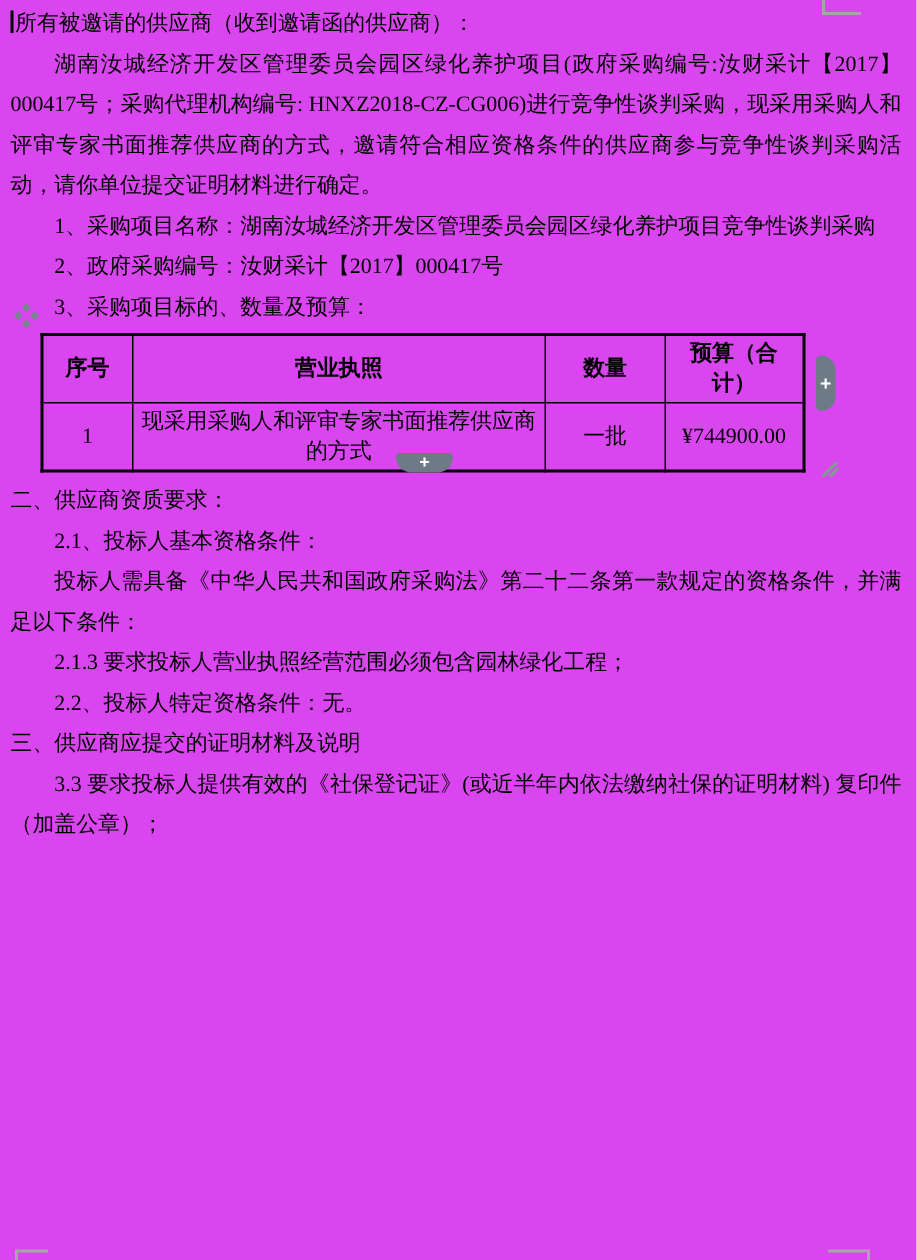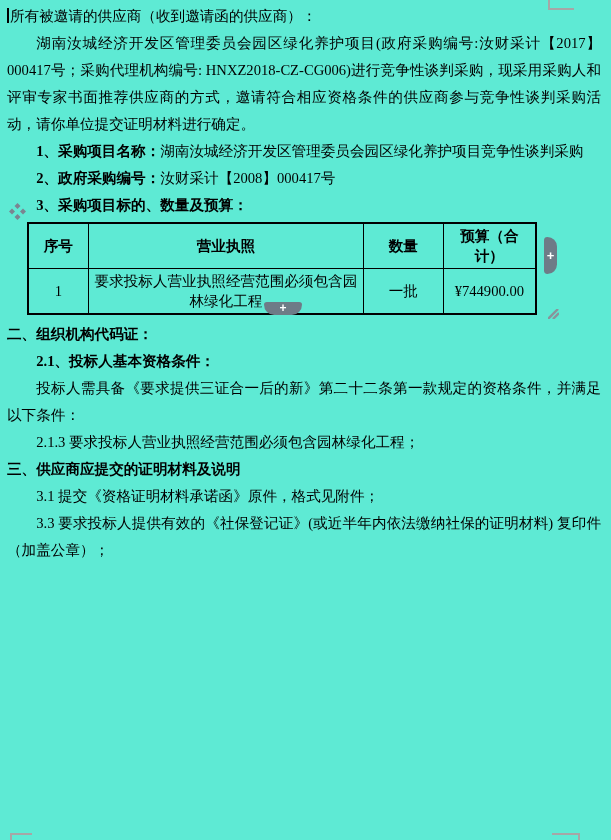--- a/index.html
+++ b/index.html
@@ -2,31 +2,31 @@
 <html><head>
 <meta charset="utf-8">
 <style>
   html,body{margin:0;padding:0;background:#fff;}
   body{width:611px;height:840px;overflow:hidden;}
   .page{
     position:relative;
     width:611px;height:840px;
     box-sizing:border-box;
     padding:3px 10px 0 7px;
-    background:#5eead4;
+    background:#d946ef;
     color:#000;
     font-family:"Liberation Serif","DejaVu Serif",serif;
     font-size:14.6px;
     line-height:27px;
     text-align:justify;
   }
   p{margin:0;padding:0;}
   .indent{text-indent:2em;}
   .indent4{text-indent:3.8em;}
-  .bold{font-weight:bold;}
+  .bold{font-weight:normal;}
   .cursor{
     display:inline-block;width:2px;height:15px;
     background:#000;vertical-align:-2px;margin-right:1px;
   }
   
   .table-wrap{position:relative;margin:3px 0 6px 20px;width:510px;}
   table.subject{
     border-collapse:collapse;table-layout:fixed;
     width:510px;border:2px solid #000;
     text-align:center;line-height:20px;
@@ -73,21 +73,21 @@
   <div class="mark mark-tr"></div>
   <div class="mark mark-bl"></div>
   <div class="mark mark-br"></div>
 
   <p><span class="cursor"></span><span>所有被邀请的供应商（收到邀请函的供应商）：</span></p>
 
   <p class="indent">湖南汝城经济开发区管理委员会园区绿化养护项目(政府采购编号:汝财采计【2017】000417号；采购代理机构编号: HNXZ2018-CZ-CG006)进行竞争性谈判采购，现采用采购人和评审专家书面推荐供应商的方式，邀请符合相应资格条件的供应商参与竞争性谈判采购活动，请你单位提交证明材料进行确定。</p>
 
   <p class="indent"><span class="bold">1、采购项目名称：</span><span>湖南汝城经济开发区管理委员会园区绿化养护项目竞争性谈判采购</span></p>
 
-  <p class="indent"><span class="bold">2、政府采购编号：</span><span>汝财采计【2008】000417号</span></p>
+  <p class="indent"><span class="bold">2、政府采购编号：</span><span>汝财采计【2017】000417号</span></p>
 
 
   <p class="indent"><span class="bold">3、采购项目标的、数量及预算：</span></p>
 
   <div class="table-wrap">
 
     <span class="move-handle">
       <svg width="17" height="17" viewBox="0 0 17 17">
         <g fill="#7a8591">
           <polygon points="8.5,0 11.5,3 8.5,6 5.5,3"></polygon>
@@ -107,51 +107,51 @@
       </colgroup>
       <tbody>
           <tr>
         <th>序号</th>
         <th>营业执照</th>
         <th>数量</th>
         <th>预算（合计）</th>
       </tr>
       <tr>
         <td>1</td>
-        <td>要求投标人营业执照经营范围必须包含园林绿化工程</td>
+        <td>现采用采购人和评审专家书面推荐供应商的方式</td>
         <td>一批</td>
         <td>¥744900.00</td>
       </tr>
     </tbody>
       </table>
 
     <span class="col-plus" style="background:#6e7b87"><span>+</span></span>
 
     <span class="row-plus" style="background:#6e7b87"><span>+</span></span>
 
     <span class="resize-grip">
       <svg width="11" height="10" viewBox="0 0 11 10">
         <line x1="0" y1="10" x2="10" y2="0" stroke="#8a939b" stroke-width="2.4"></line>
         <line x1="5" y1="10" x2="11" y2="4" stroke="#8a939b" stroke-width="2.4"></line>
       </svg>
     </span>
   </div>
 
-  <p><span class="bold">二、组织机构代码证：</span></p>
+  <p><span class="bold">二、供应商资质要求：</span></p>
 
   <p class="indent"><span class="bold">2.1、投标人基本资格条件：</span></p>
 
-  <p class="indent">投标人需具备《要求提供三证合一后的新》第二十二条第一款规定的资格条件，并满足以下条件：</p>
+  <p class="indent">投标人需具备《中华人民共和国政府采购法》第二十二条第一款规定的资格条件，并满足以下条件：</p>
 
 
 
   <p class="indent">2.1.3 要求投标人营业执照经营范围必须包含园林绿化工程；</p>
 
 
+  <p class="indent"><span class="bold">2.2、投标人特定资格条件：</span><span>无。</span></p>
 
   <p><span class="bold">三、供应商应提交的证明材料及说明</span></p>
 
-  <p class="indent">3.1 提交《资格证明材料承诺函》原件，格式见附件；</p>
 
 
   <p class="indent">3.3 要求投标人提供有效的《社保登记证》(或近半年内依法缴纳社保的证明材料) 复印件（加盖公章）；</p>
 
 </div>
 
 </body></html>

